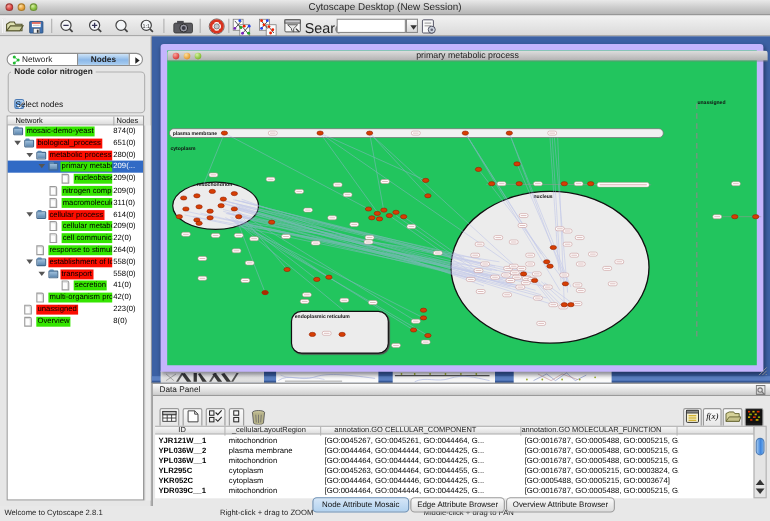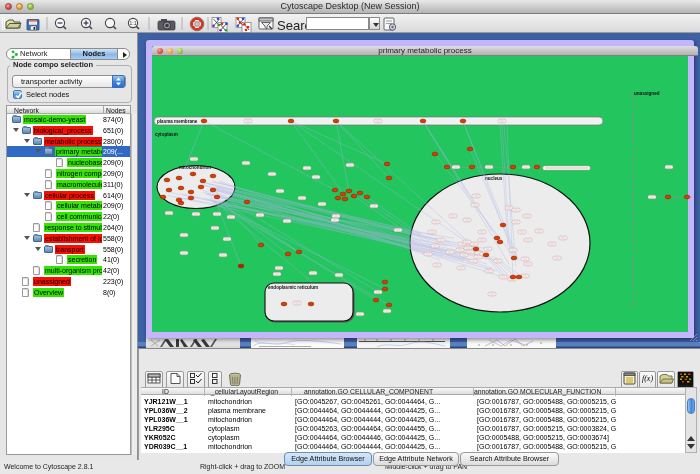--- a/index.html
+++ b/index.html
@@ -13,21 +13,21 @@
 #cphead{left:0;top:0;width:137px;height:12px;background:linear-gradient(#fdfdfd,#cdcdcd);border-bottom:1px solid #9a9a9a;font-size:7.5px;color:#222;line-height:11px;padding-left:6px}
 #cptabs{left:6px;top:15px;width:124px;height:12px;background:#fff;border:1px solid #8d8d8d;border-radius:6px;font-size:7.5px;color:#222}
 #tabnet{position:absolute;left:0;top:0;width:63px;height:10px;line-height:10px;padding-left:13px}
 #tabmos{position:absolute;left:63px;top:0;width:48px;height:10px;background:linear-gradient(#cfe4f7,#8cb8e8 55%,#a8cdf0);border-left:1px solid #8d8d8d;border-right:1px solid #8d8d8d;text-align:center;line-height:10px;font-weight:bold}
 #tabarr{position:absolute;left:112px;top:0;width:12px;height:10px}
 #grp{left:7px;top:32px;width:125px;height:38px;border:1px solid #b0b0b0;border-radius:4px}
 #grplab{left:10px;top:28px;background:#e6e6e6;padding:0 3px;font-size:7.5px;font-weight:bold;color:#222;height:8px;line-height:8px}
 #combo{left:12px;top:42px;width:114px;height:13px;background:linear-gradient(#fff,#e8e8e8);border:1px solid #8f8f8f;border-radius:3px;font-size:7.5px;color:#111;line-height:11px;padding-left:8px}
 #combocap{position:absolute;right:0;top:-1px;width:13px;height:13px;border-radius:0 3px 3px 0;background:linear-gradient(#9ec7f0,#3f85dd 50%,#2a6edb);border:1px solid #3a6db5}
 #cbx{left:13px;top:57px;width:9px;height:9px;border-radius:2px;background:linear-gradient(#b5d6f5,#4a90e2 60%,#6aa8ec);border:1px solid #4a7ab5}
-#cbxlab{left:26px;top:57px;font-size:7.5px;color:#111}
+#cbxlab{left:14px;top:57px;font-size:7.5px;color:#111}
 #tree{left:6px;top:72px;width:125px;height:350px;background:#fff;border:1px solid #9a9a9a}
 #treehead{position:absolute;left:0;top:0;width:123px;height:8px;background:linear-gradient(#fafafa,#dcdcdc);border-bottom:1px solid #aaa;font-size:6.8px;color:#111}
 #treesb{left:131px;top:81px;width:6px;height:341px;background:#ececec;border-left:1px solid #c0c0c0}
 .trow{position:absolute;left:0;width:123px;height:11px;font-size:7px;line-height:11px;white-space:nowrap}
 .tlab{position:absolute;top:1px;height:9px;line-height:9px;padding:0 1px;color:#000}
 .tnum{position:absolute;left:96px;width:26px;text-align:left;color:#000}
 .tarr{position:absolute;top:3px;width:0;height:0;border-left:3.2px solid transparent;border-right:3.2px solid transparent;border-top:4.5px solid #555}
 .fold{position:absolute;top:2px;width:9px;height:7px;background:linear-gradient(#9fc0dd,#5e88b0);border:0.5px solid #44688c;border-radius:1px}
 .fold:before{content:"";position:absolute;left:0;top:-2px;width:4px;height:2px;background:#5e88b0;border-radius:1px 1px 0 0}
 .file{position:absolute;top:1px;width:7px;height:9px;background:#fdfdfd;border:0.5px solid #9a9a9a;border-radius:0 2px 0 0;box-shadow:inset -1px 1px 0 #ddd}
@@ -152,27 +152,21 @@
           <circle cx="5.5" cy="4.5" r="1.4" fill="#22bb33"></circle>
           <circle cx="2" cy="7.2" r="1.4" fill="#22bb33"></circle>
           <path d="M2 1.8 L5.5 4.5 L2 7.2" stroke="#22bb33" stroke-width="0.7" fill="none"></path>
         </svg></div>
       <div id="tabmos">Nodes</div>
       <div id="tabarr">
         <div style="position:absolute;left:4px;top:2.5px;width:0;height:0;border-top:3px solid transparent;border-bottom:3px solid transparent;border-left:4.5px solid #222"></div>
       </div>
     </div>
     <div class="ab" id="grp"></div>
-    <div class="ab" id="grplab">Node compo selection</div>
-    <div class="ab" id="combo">transporter activity<div id="combocap">
-        <svg width="11" height="11" viewBox="0 0 11 11">
-          <path d="M5.5 1.5 L8 4.5 L3 4.5 z" fill="#fff"></path>
-          <path d="M5.5 9.5 L8 6.5 L3 6.5 z" fill="#fff"></path>
-        </svg>
-      </div></div>
+    <div class="ab" id="grplab">Node color nitrogen</div>
     <div class="ab" id="cbx">
       <svg width="9" height="9" viewBox="0 0 9 9">
         <path d="M2 4.5 L4 6.5 L7.5 1.5" stroke="#fff" stroke-width="1.6" fill="none"></path>
       </svg>
     </div>
     <div class="ab" id="cbxlab">Select nodes</div>
     <div class="ab" id="tree">
       <div id="treehead">
         <span style="position:absolute;left:7px;top:0.5px">Network</span>
         <span style="position:absolute;left:99px;top:0.5px">Nodes</span>
@@ -645,20 +639,25 @@
         <ellipse cx="89" cy="210" rx="2.9" ry="1.9" fill="#aa2a00"></ellipse>
         <g stroke="#999" stroke-width="0.8">
           <line x1="538" y1="285" x2="545" y2="278"></line>
           <line x1="541" y1="285" x2="545" y2="281"></line>
           <line x1="544" y1="285" x2="545" y2="284"></line>
         </g>
       </svg>
     </div>
   </div>
 <div class="ab" id="dp">
+    <div class="ab" id="dphead">Data Panel<svg style="position:absolute;right:4px;top:1px" width="9" height="9" viewBox="0 0 9 9">
+        <rect x="0.5" y="0.5" width="8" height="8" fill="none" stroke="#777" stroke-width="1"></rect>
+        <circle cx="4" cy="4.6" r="2" fill="none" stroke="#777" stroke-width="1"></circle>
+        <line x1="5.5" y1="6" x2="8" y2="8.5" stroke="#777" stroke-width="1.2"></line>
+      </svg></div>
     <div class="dbtn" style="left:6px;width:18px">
       <svg width="16" height="13" viewBox="0 0 16 13">
         <rect x="2" y="2" width="12" height="9" fill="#fff" stroke="#333" stroke-width="0.8"></rect>
         <line x1="2" y1="5" x2="14" y2="5" stroke="#333" stroke-width="0.8"></line>
         <line x1="2" y1="8" x2="14" y2="8" stroke="#333" stroke-width="0.8"></line>
         <line x1="6" y1="2" x2="6" y2="11" stroke="#333" stroke-width="0.8"></line>
         <line x1="10" y1="2" x2="10" y2="11" stroke="#333" stroke-width="0.8"></line>
         <rect x="2" y="2" width="12" height="3" fill="#bbb" stroke="#333" stroke-width="0.8"></rect>
       </svg>
     </div>
@@ -755,19 +754,19 @@
       <div class="drow" style="left:67px;top:55px">mitochondrion</div>
       <div class="drow" style="left:154px;top:55px;width:178px;overflow:hidden">[GO:0044464, GO:0044444, GO:0044425, G...</div>
       <div class="drow" style="left:336px;top:55px;width:140px;overflow:hidden">[GO:0016787, GO:0005488, GO:0005215, G...</div>
     </div>
     <div class="ab" id="dpsb">
       <div style="position:absolute;left:1px;top:10px;width:8px;height:16px;border-radius:4px;background:linear-gradient(90deg,#9ec7f0,#3f85dd 55%,#6aa8ec);border:0.5px solid #4a7ab5"></div>
       <div style="position:absolute;left:1px;bottom:11px;width:0;height:0;border-left:4px solid transparent;border-right:4px solid transparent;border-bottom:5px solid #333"></div>
       <div style="position:absolute;left:1px;bottom:3px;width:0;height:0;border-left:4px solid transparent;border-right:4px solid transparent;border-top:5px solid #333"></div>
     </div>
   </div>
-<div class="ab tab" style="left:284px;width:88px;background:linear-gradient(#d5e6f7,#b2d2ef);border-color:#6a8fb5;z-index:5">Edge Attribute Browser</div>
-<div class="ab tab" style="left:373px;width:86px">Edge Attribute Network</div>
-<div class="ab tab" style="left:460px;width:99px">Search Attribute Browser</div>
+<div class="ab tab" style="left:284px;width:88px;background:linear-gradient(#d5e6f7,#b2d2ef);border-color:#6a8fb5;z-index:5">Node Attribute Mosaic</div>
+<div class="ab tab" style="left:373px;width:86px">Edge Attribute Browser</div>
+<div class="ab tab" style="left:460px;width:99px">Overview Attribute Browser</div>
 <div class="ab" id="status">
     <span style="position:absolute;left:4px">Welcome to Cytoscape 2.8.1</span>
     <span style="position:absolute;left:200px">Right-click + drag to ZOOM</span>
     <span style="position:absolute;left:385px">Middle-click + drag to PAN</span>
   </div>
 </body></html>

